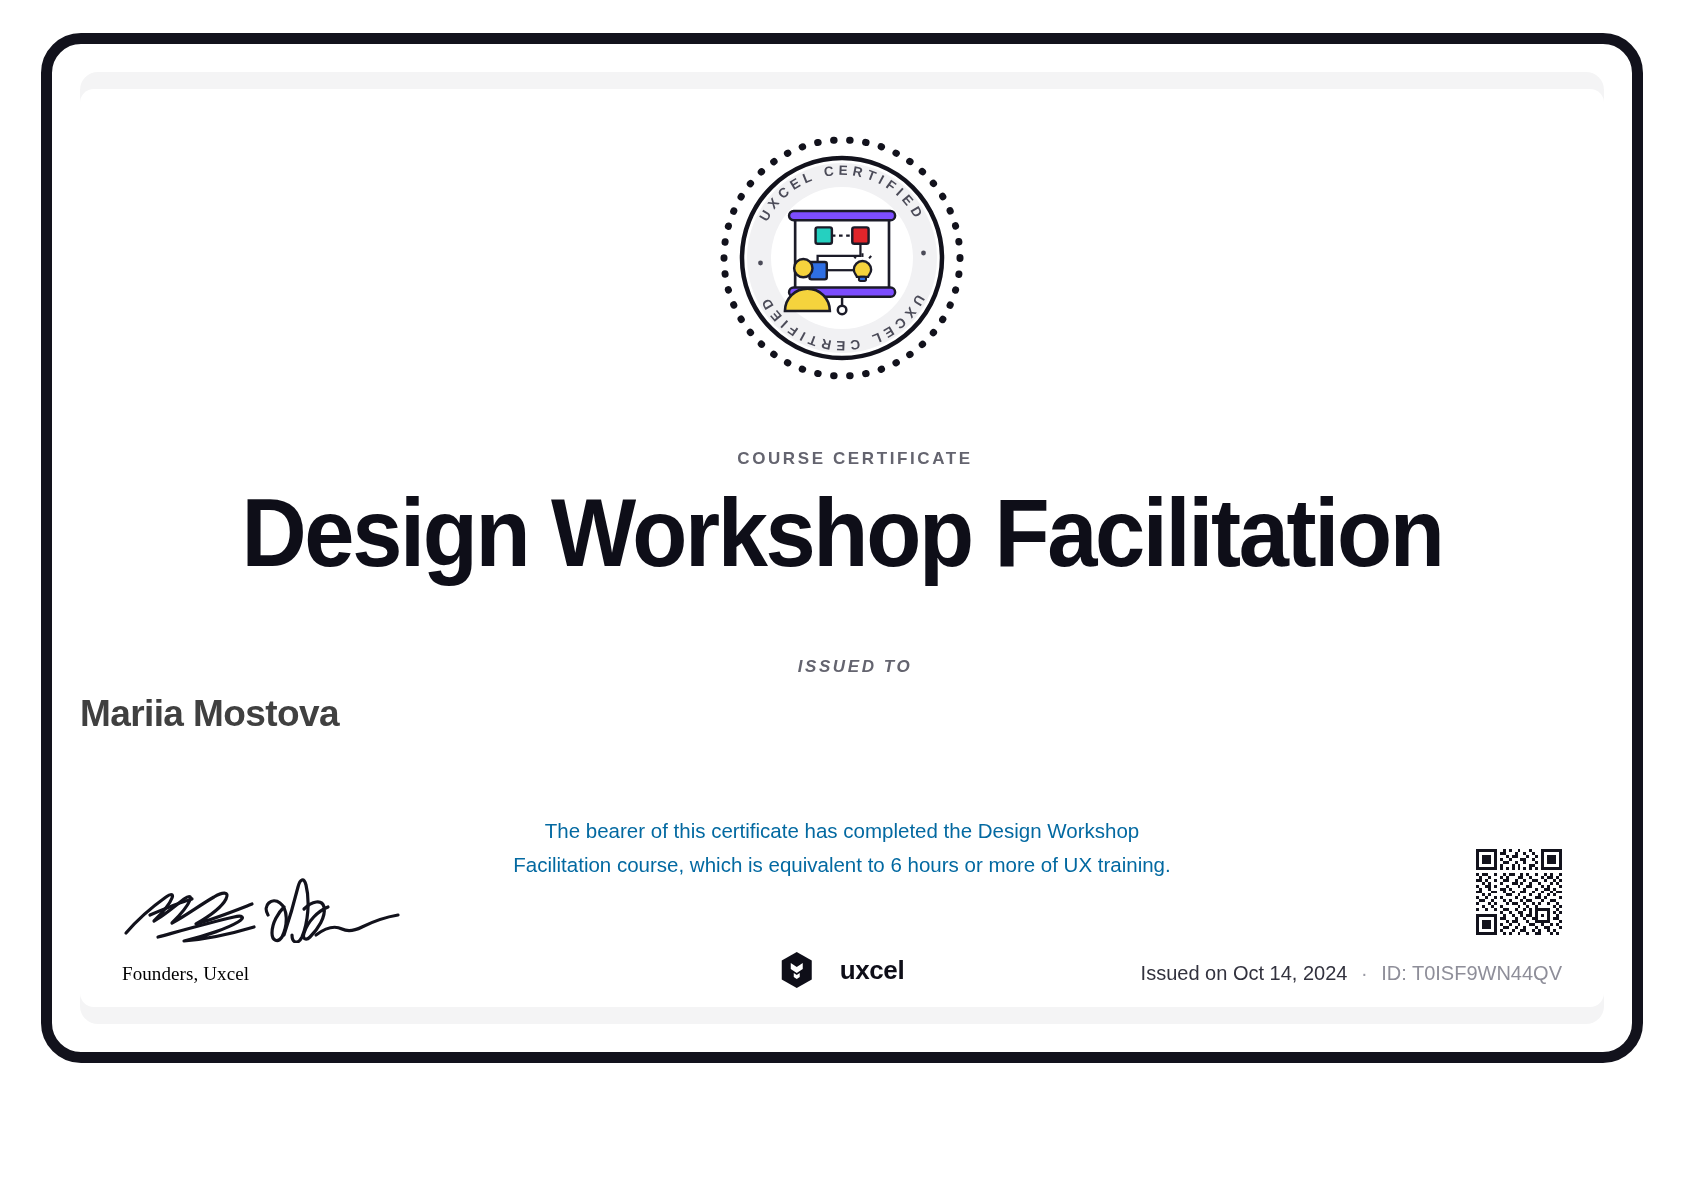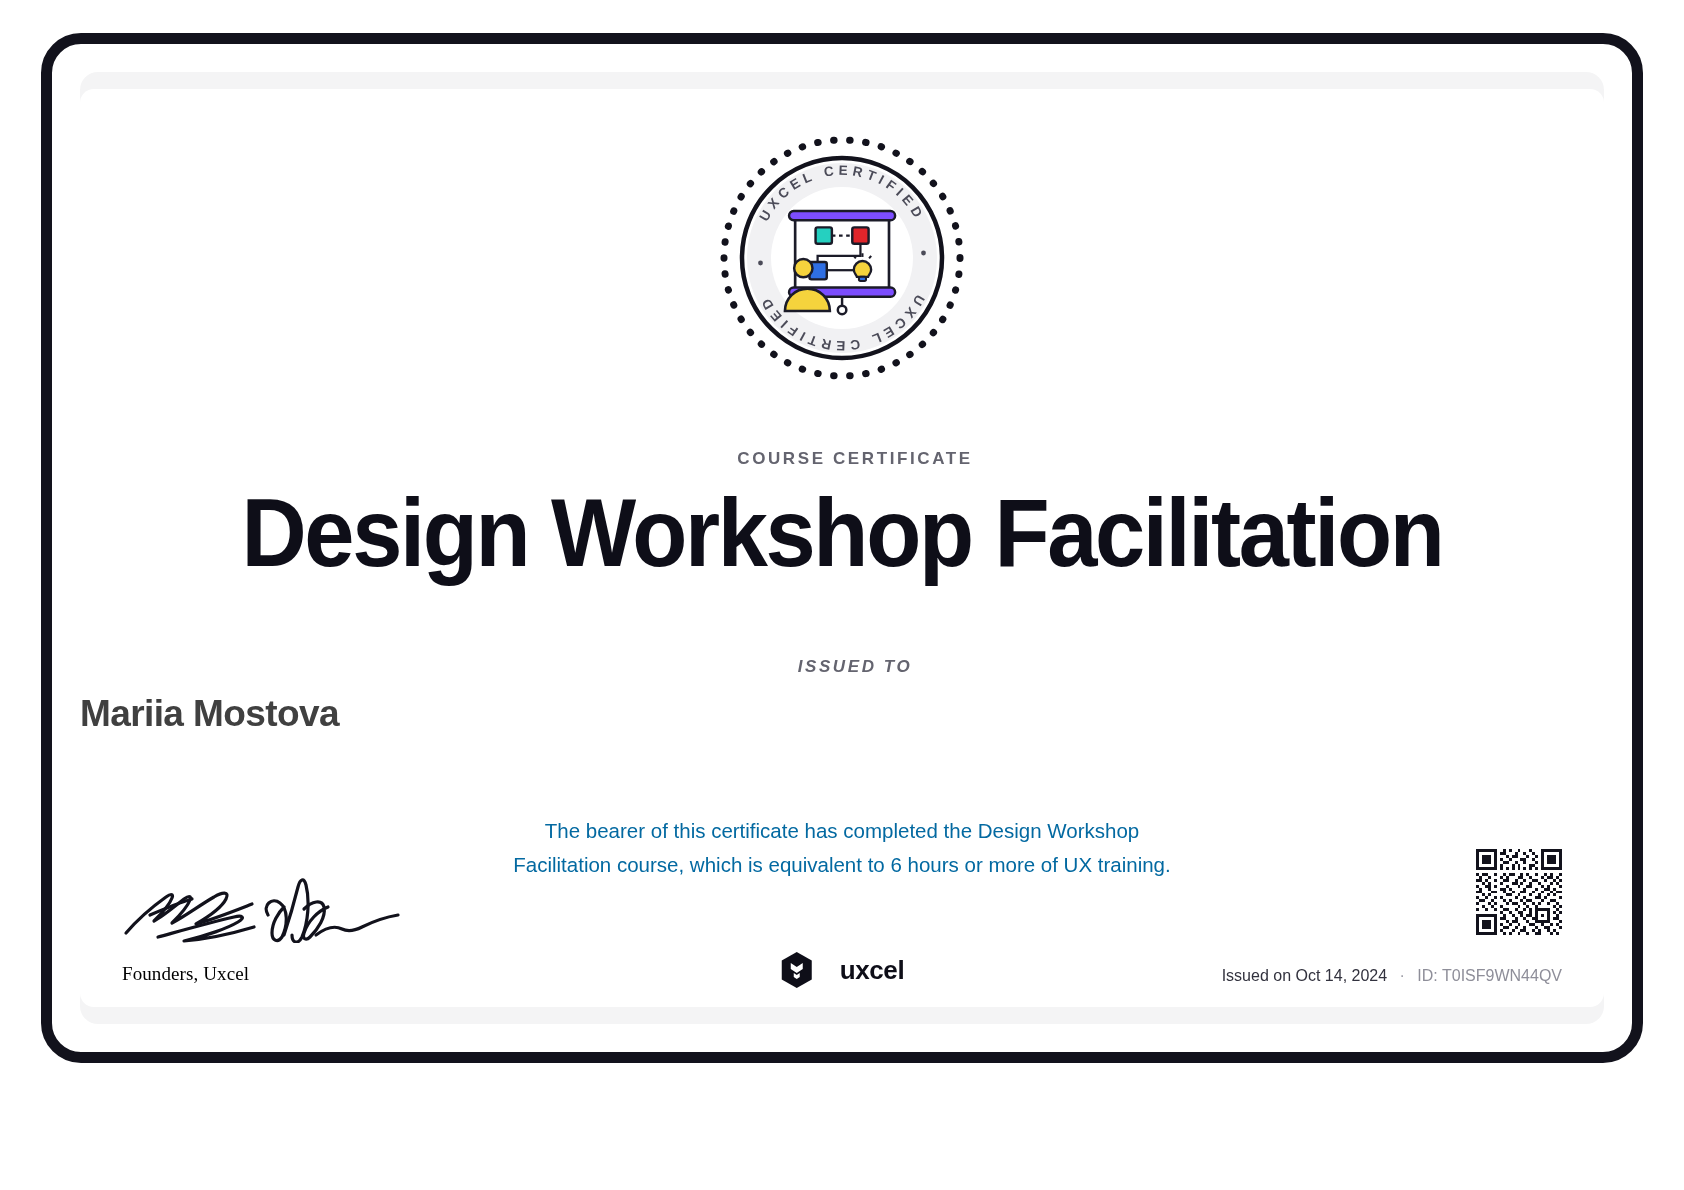--- a/index.html
+++ b/index.html
@@ -155,21 +155,21 @@
     font-size: 26px;
     font-weight: 700;
     color: #0e0e18;
     letter-spacing: -0.4px;
   }
 
   .issue-line {
     position: absolute;
     right: 42px;
     bottom: 22px;
-    font-size: 16px;
+    font-size: 20px;
     color: #32323e;
     white-space: nowrap;
   }
   .issue-sep { color: #9a9aa4; padding: 0 8px; }
   .issue-id { color: #8e8e99; }
 
   .qr-code {
     position: absolute;
     right: 42px;
     bottom: 72px;

